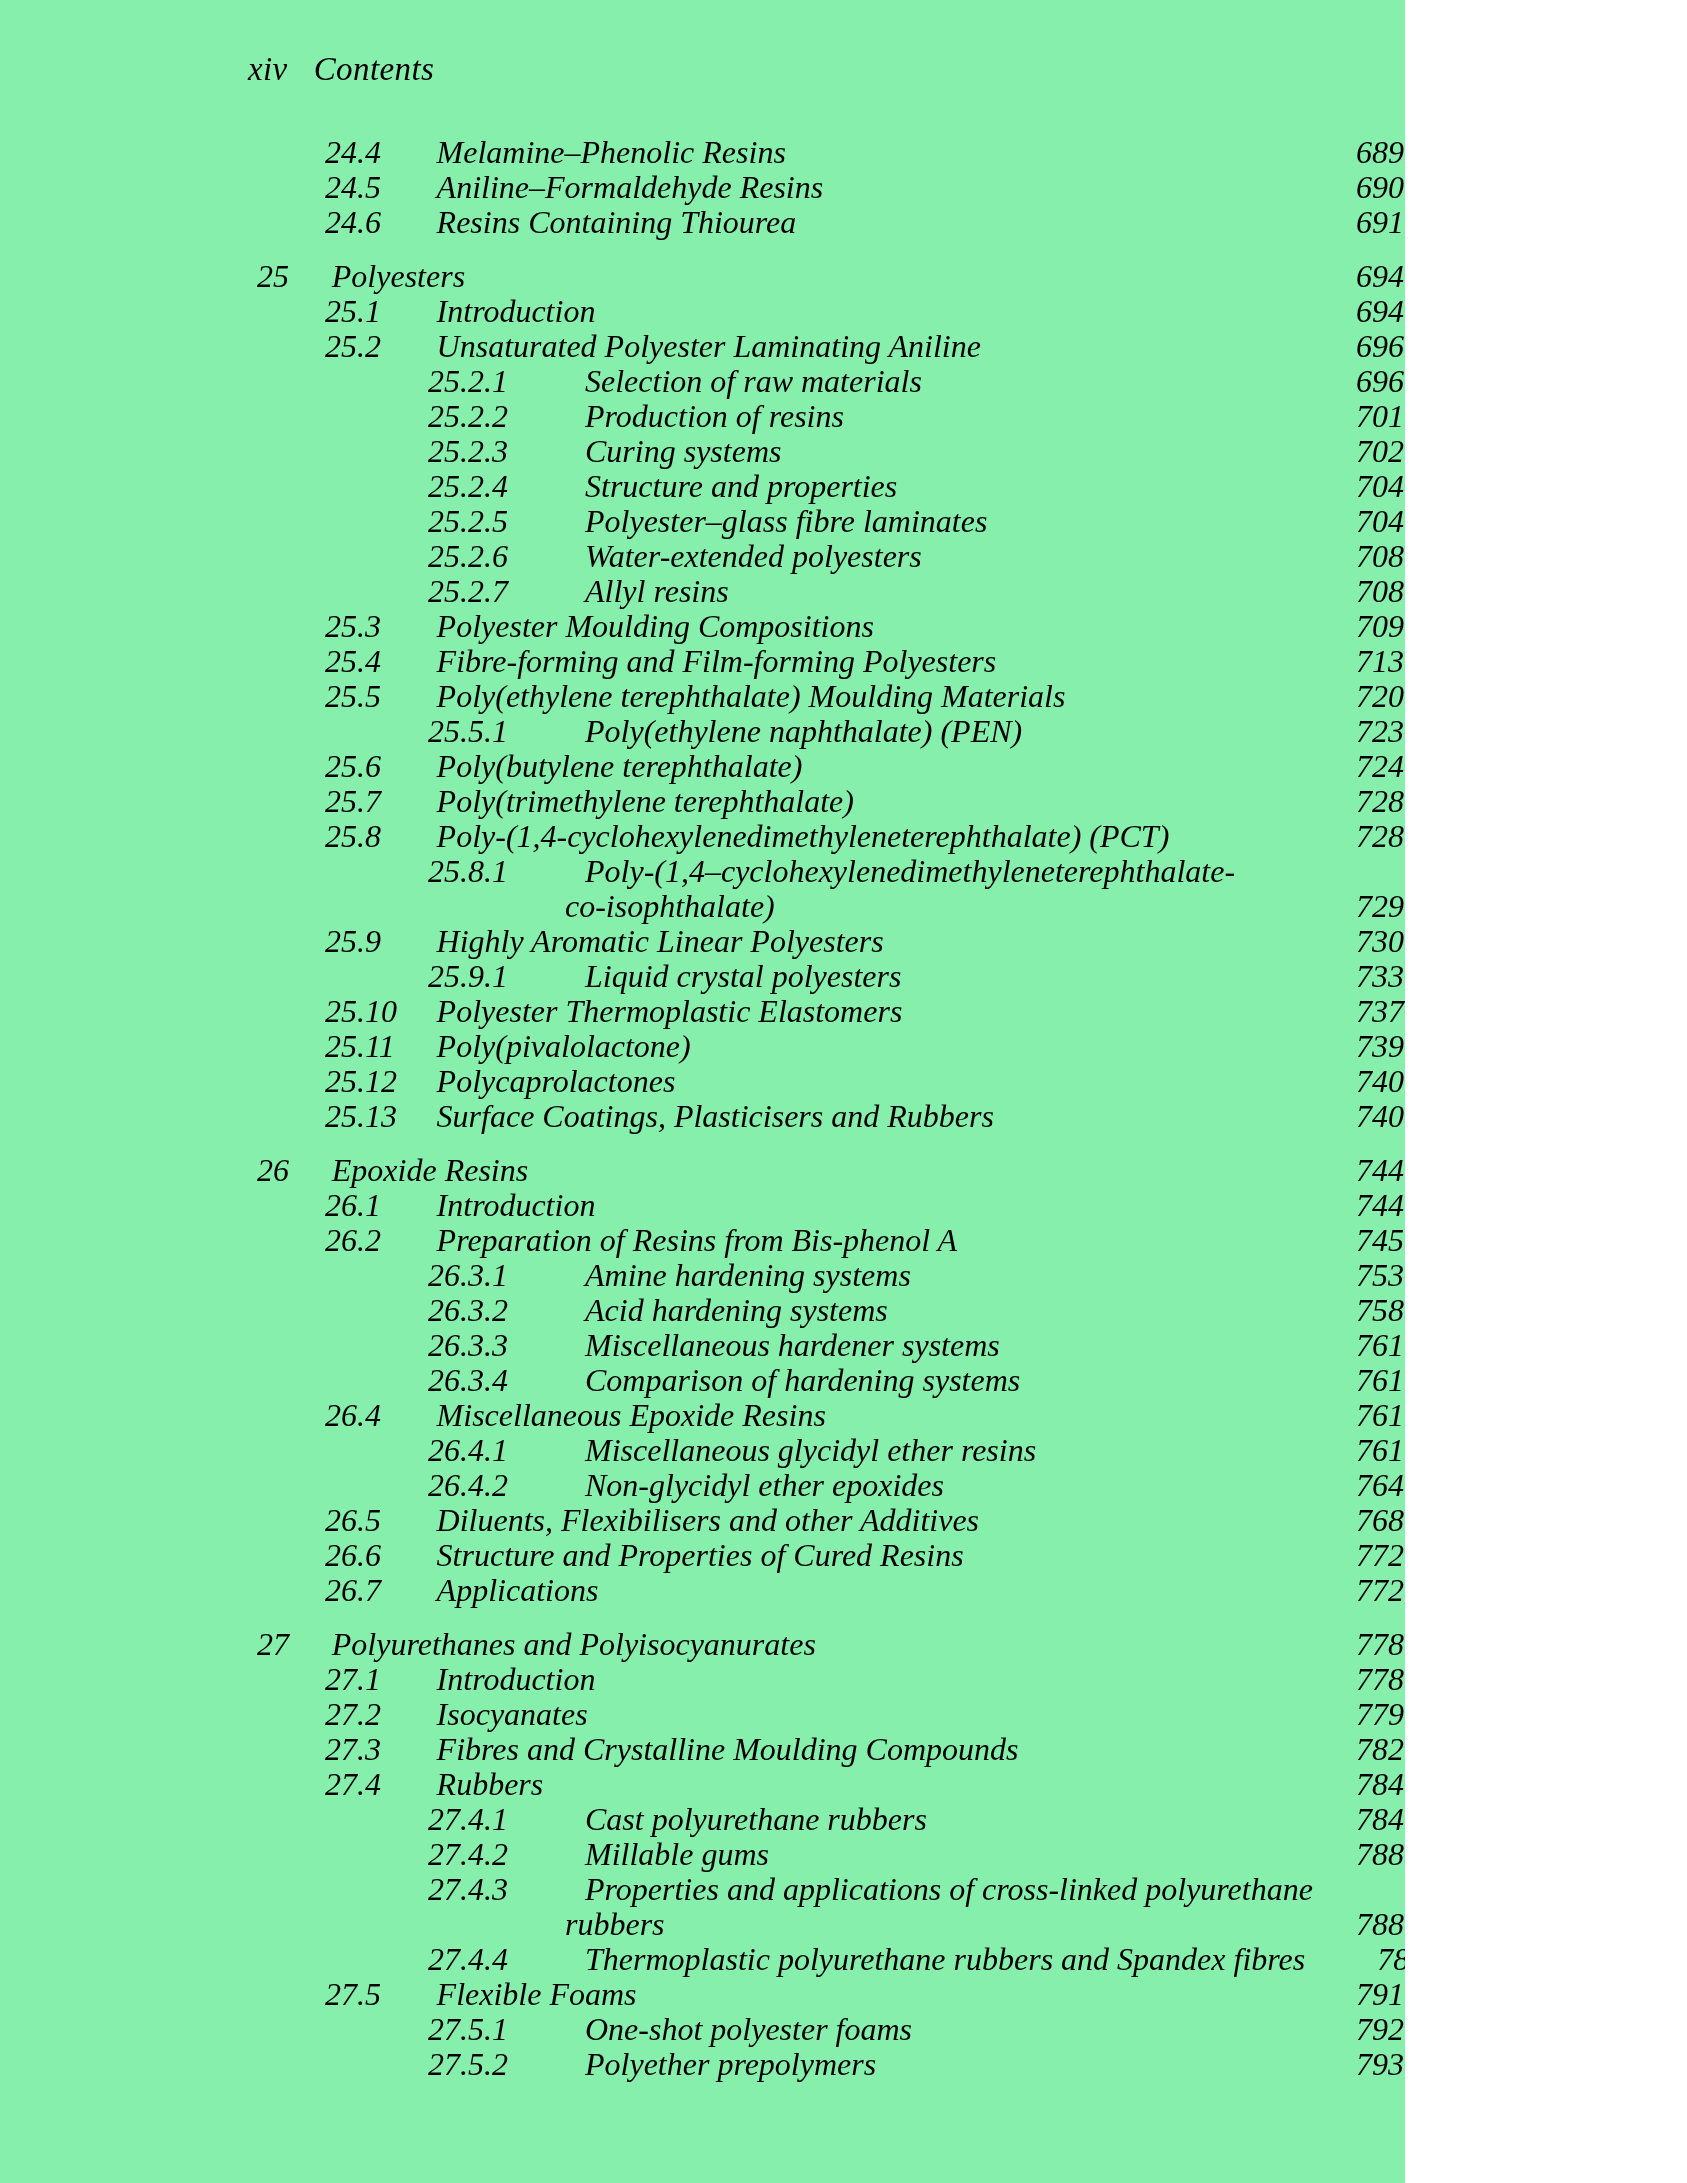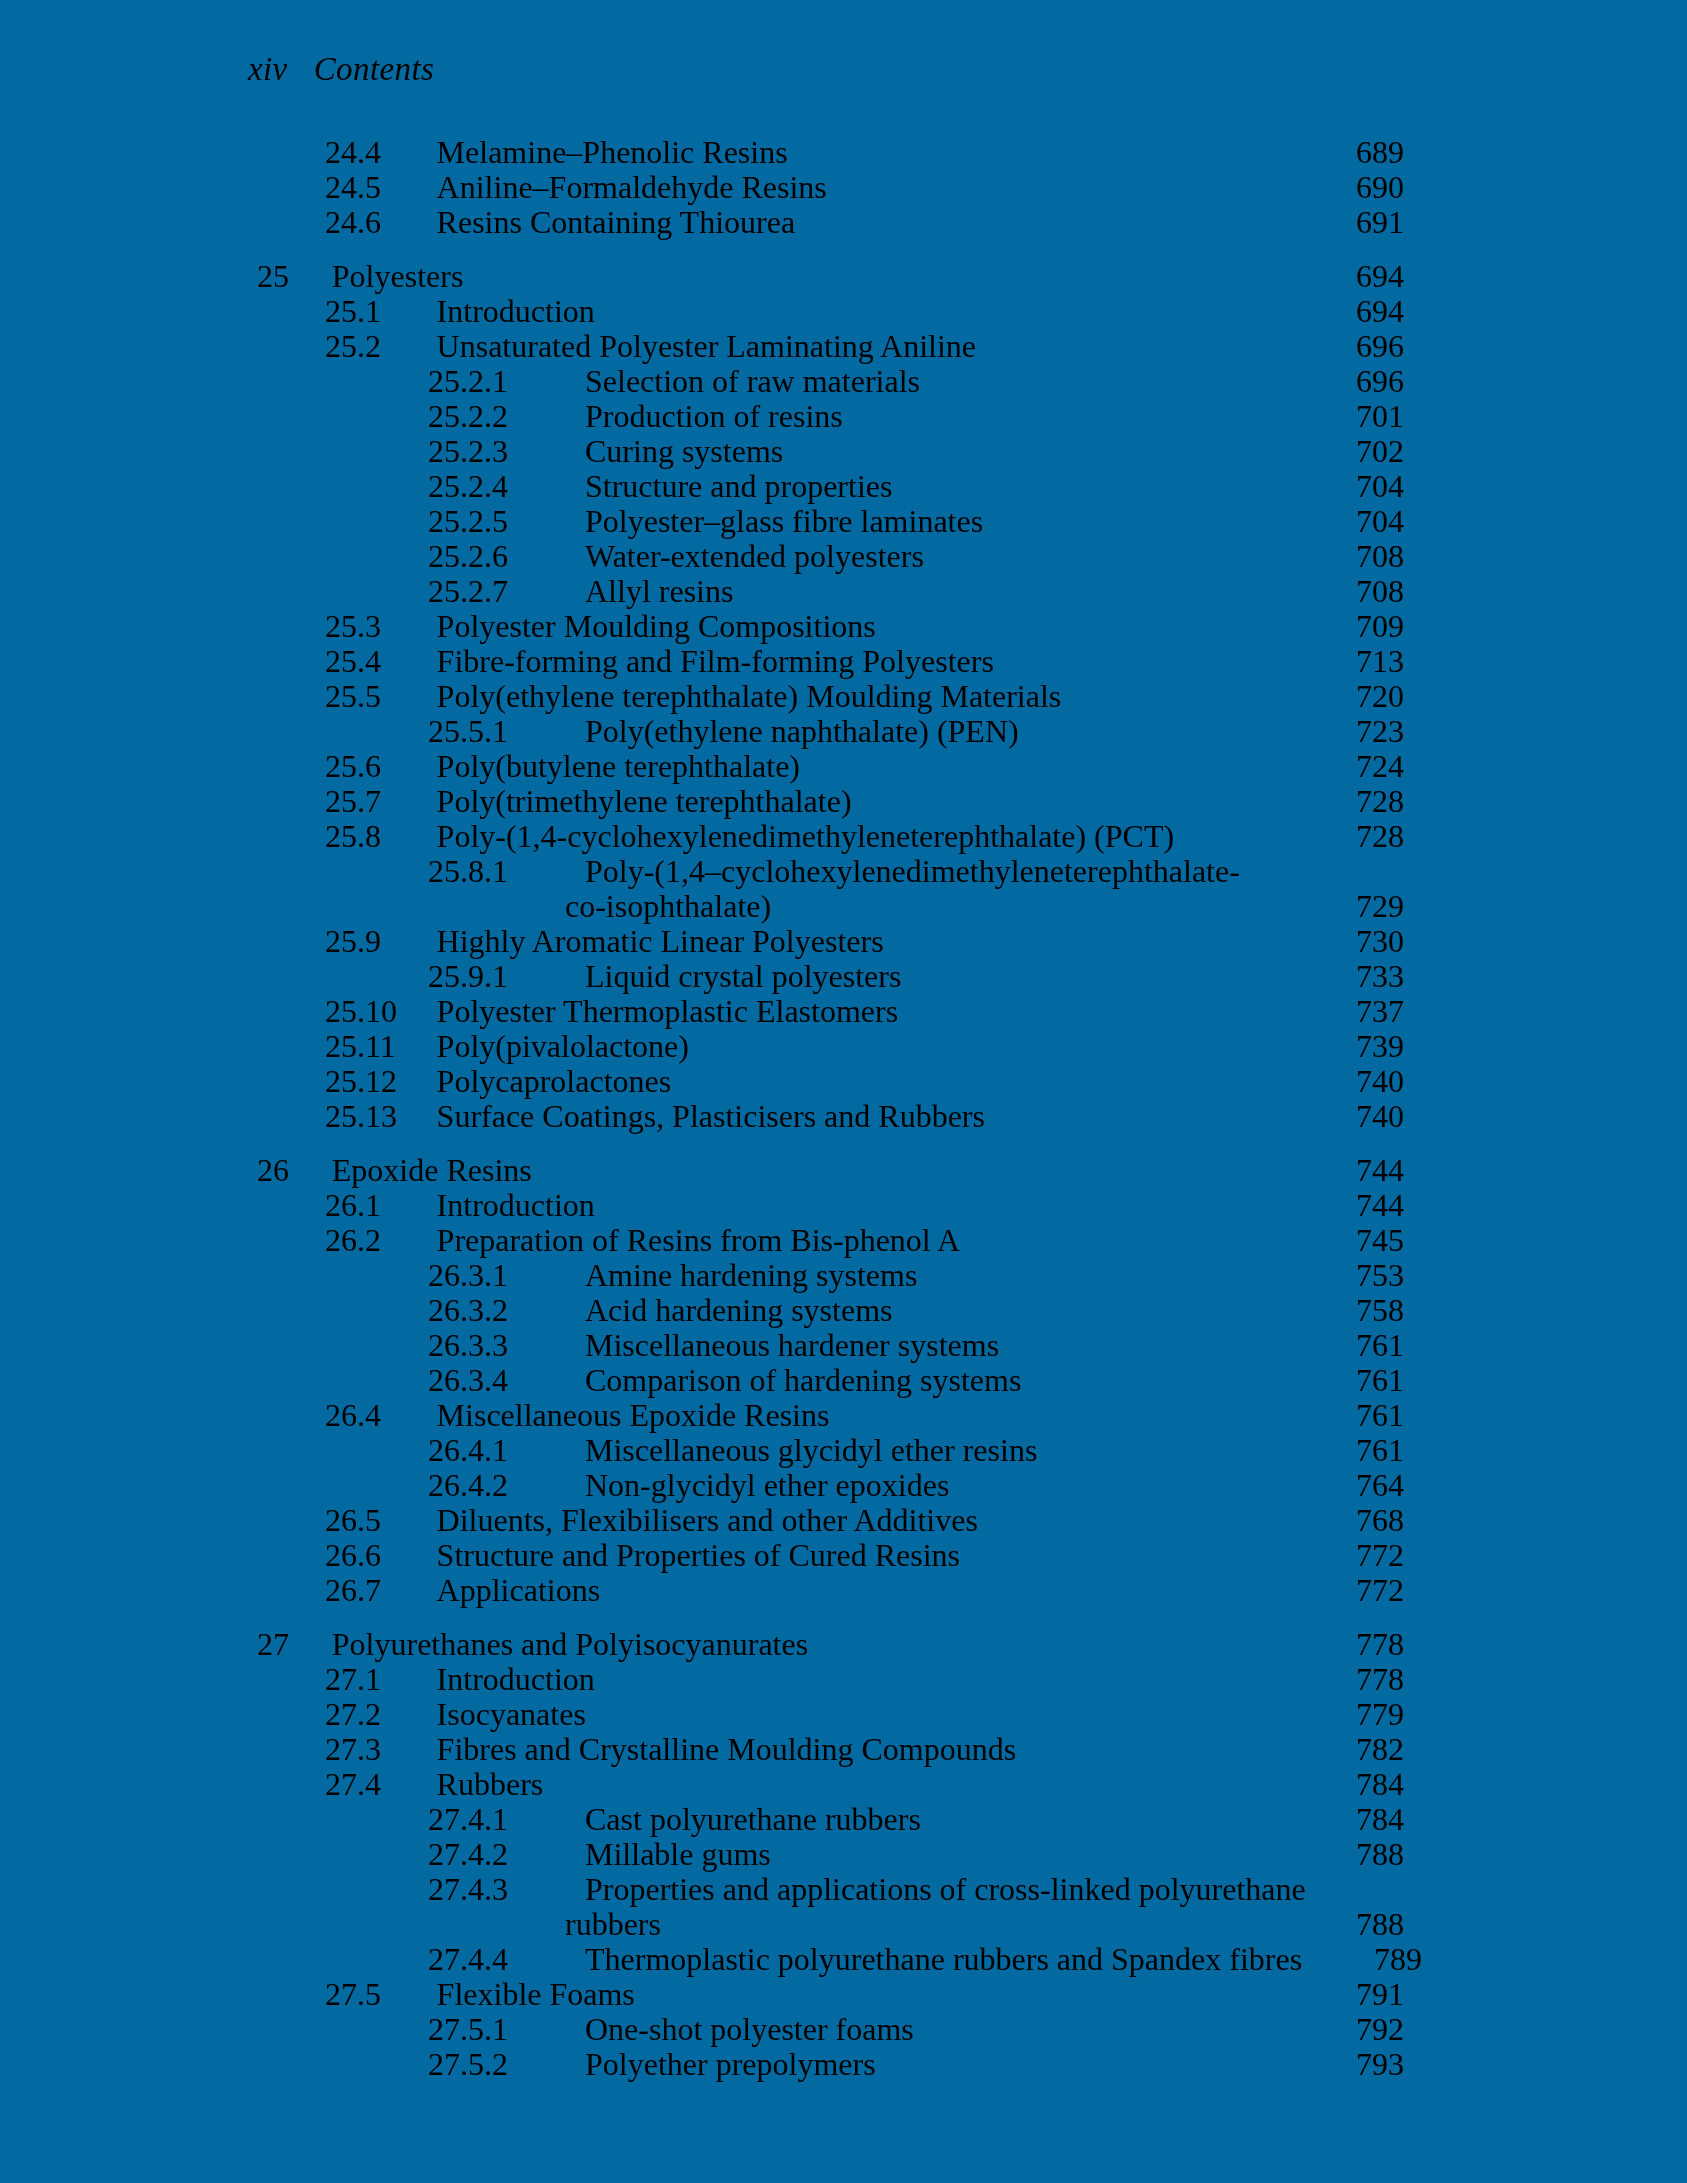--- a/index.html
+++ b/index.html
@@ -2,23 +2,23 @@
 <html style="font-size:13.7px"><head>
 <meta charset="utf-8">
 <style>
   html, body {
     margin: 0;
     padding: 0;
     background: #ffffff;
   }
   .page {
     position: relative;
-    width: 1687px;
+    width: 1405px;
     height: 2183px;
-    background: #0369a1;
+    background: #86efac;
     font-family: "Liberation Serif", "DejaVu Serif", serif;
     color: #000000;
     box-sizing: border-box;
     overflow: hidden;
   }
 
   
   .running-head {
     position: absolute;
     left: 248px;
@@ -40,20 +40,21 @@
     top: 135px;
     width: 1687px;
   }
 
   .toc-row {
     display: flex;
     align-items: center;
     font-size: 32px;
     line-height: 35px;
     height: 35px;
+    font-style: italic;
   }
   .toc-row.gap-before {
     margin-top: 19px;
   }
   .toc-row.cont {           
     height: 35px;
   }
 
   
   .num {

